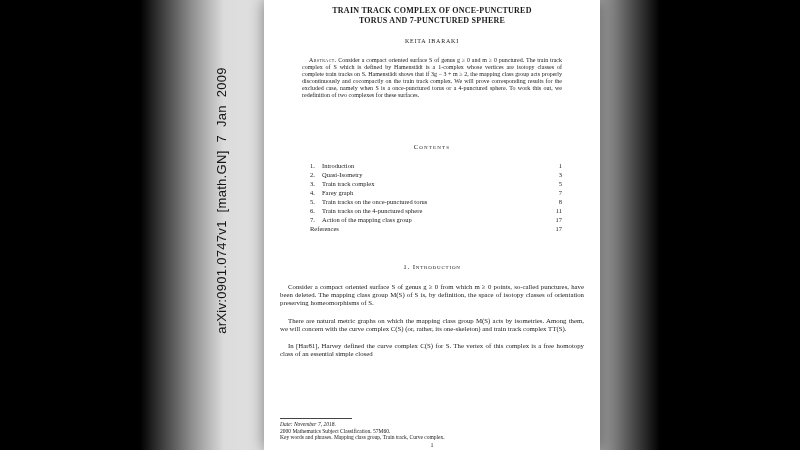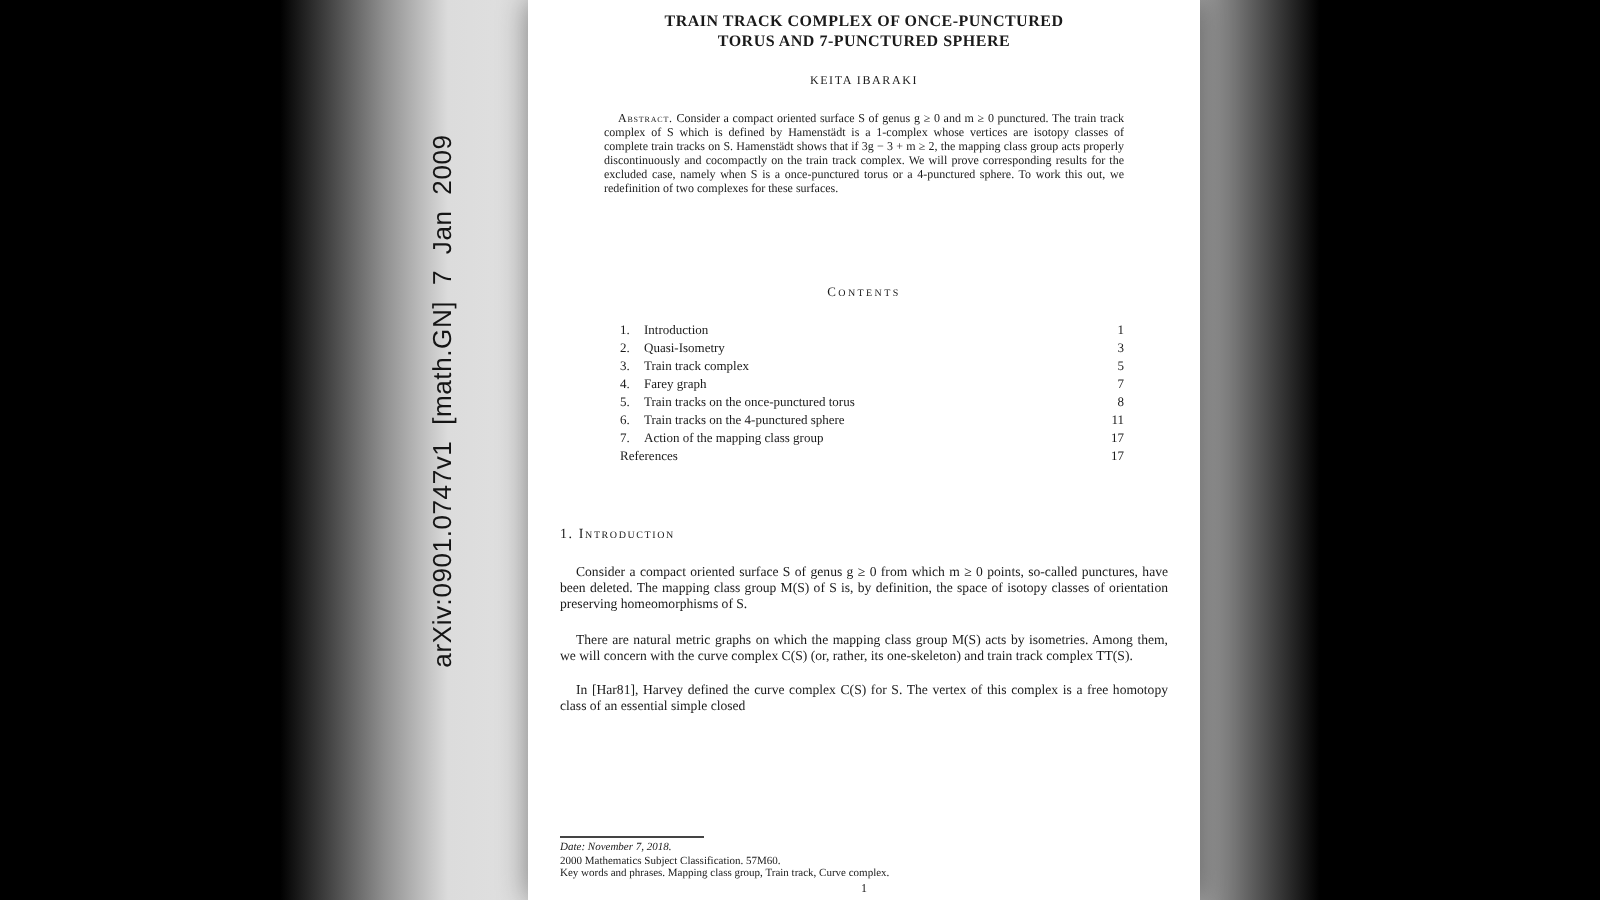--- a/index.html
+++ b/index.html
@@ -78,21 +78,21 @@
     padding:0 22px 0 30px;
     font-size:6.5px;
     line-height:9px;
   }
   .toc-row{display:flex;}
   .toc-num{width:12px;flex:none;}
   .toc-label{flex:1;}
   .toc-page{flex:none;text-align:right;}
   .section-heading{
     margin-top:30px;
-    text-align:left;
+    text-align:center;
     font-variant:small-caps;
     font-size:7px;
     letter-spacing:.8px;
     line-height:9px;
   }
   .body-par{
     margin:9px 0 0 0;
     font-size:6.8px;
     line-height:8.2px;
     text-align:justify;

